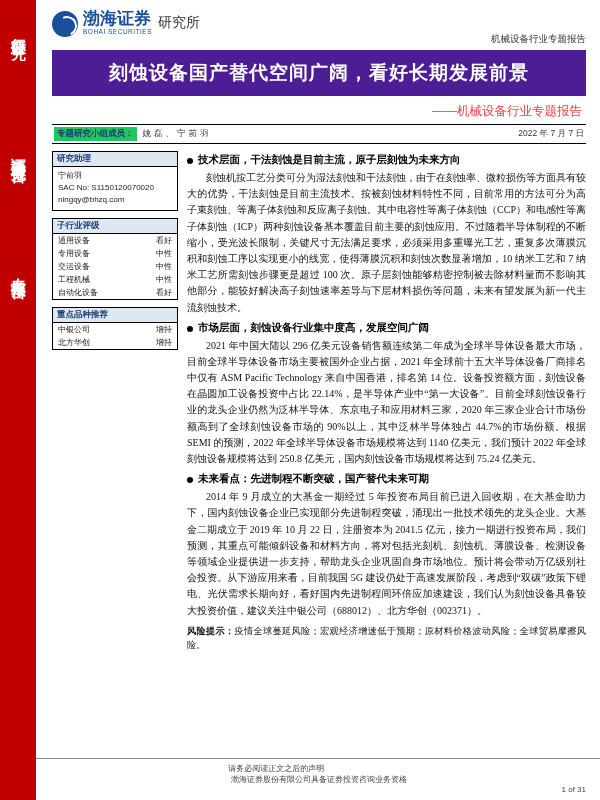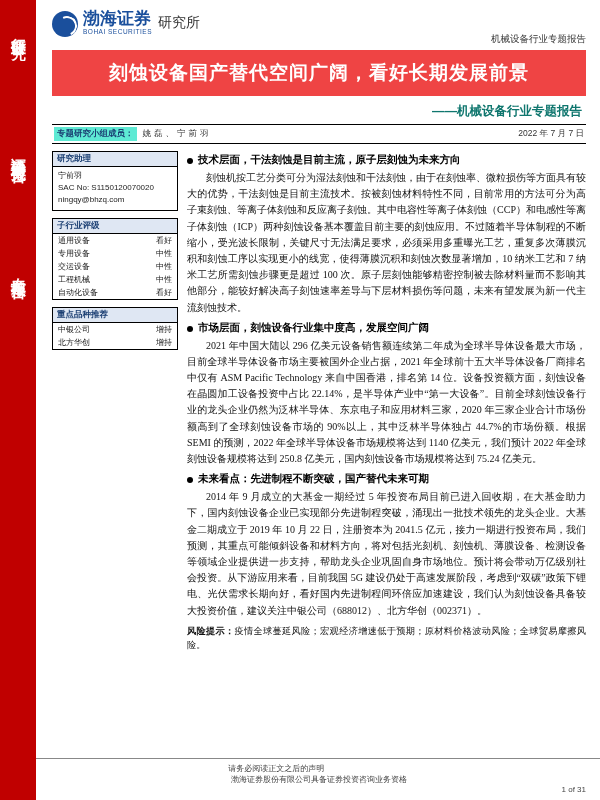--- a/index.html
+++ b/index.html
@@ -96,51 +96,51 @@
     margin-left: auto;
     align-self: flex-end;
     font-family: "Liberation Sans", sans-serif;
     font-size: 9.5px;
     color: #333;
     padding-bottom: 2px;
   }
 
   
   #title-band {
-    background: #ef4444;
+    background: #4c1d95;
     color: #fff;
     height: 46px;
     display: flex;
     align-items: center;
     justify-content: center;
     font-family: "Liberation Sans", sans-serif;
     font-size: 19px;
     font-weight: bold;
     letter-spacing: 1px;
     margin-top: 2px;
   }
   #subtitle {
     text-align: right;
     font-family: "Liberation Sans", sans-serif;
     font-size: 12.5px;
-    font-weight: bold;
-    color: #0f766e;
+    font-weight: normal;
+    color: #ef4444;
     padding: 7px 4px 4px 0;
   }
   #meta-row {
     display: flex;
     align-items: center;
     border-top: 1px solid #000;
     border-bottom: 1px solid #000;
     font-size: 8.5px;
     padding: 2px 2px;
     font-family: "Liberation Sans", sans-serif;
   }
   #meta-label {
-    background: #5eead4;
+    background: #22c55e;
     padding: 1px 3px;
     font-weight: bold;
     color: #1a3e72;
   }
   #meta-names { margin-left: 6px; color: #333; letter-spacing: 3px; }
   #meta-date { margin-left: auto; color: #333; }
 
   
   #cols { display: flex; margin-top: 7px; }
   #sidebar { width: 135px; flex: none; padding-right: 9px; }

